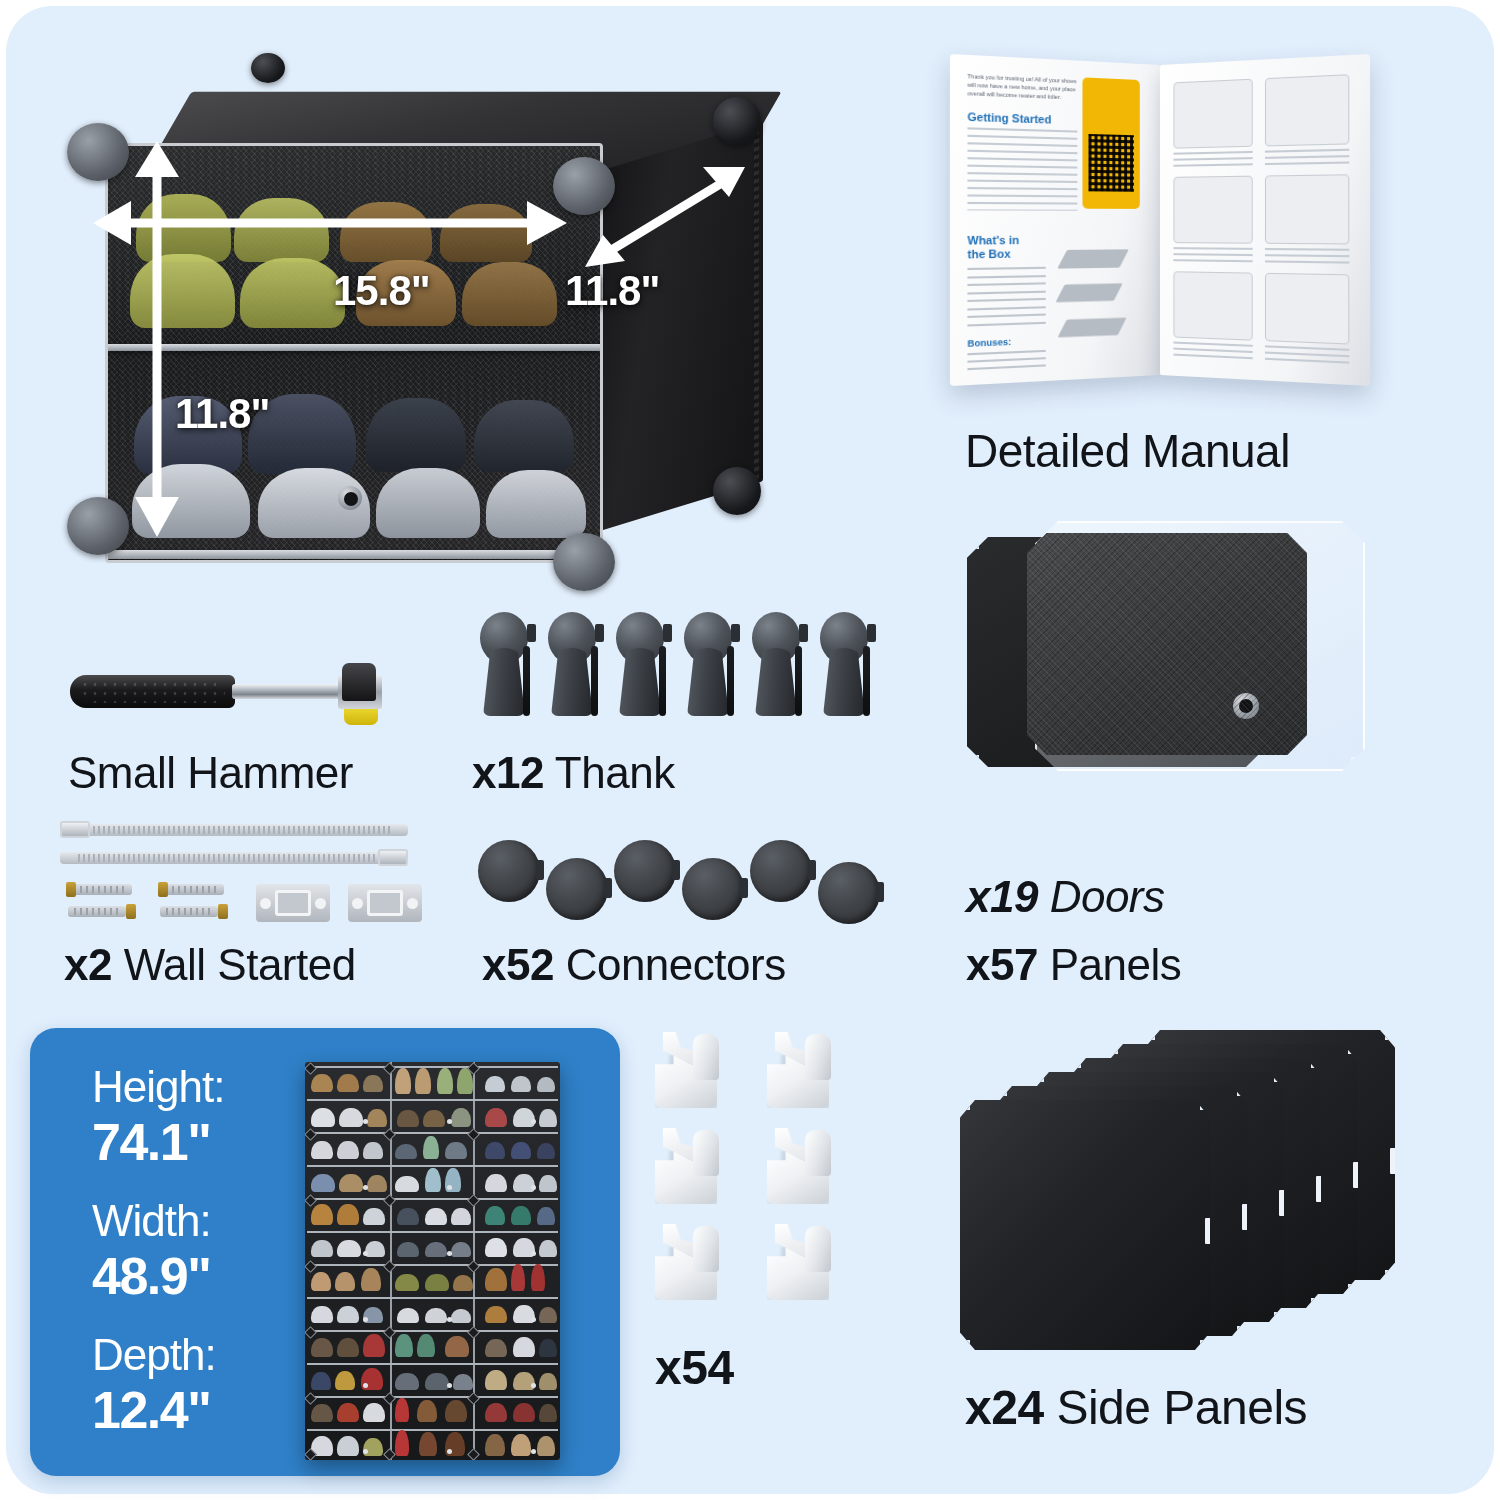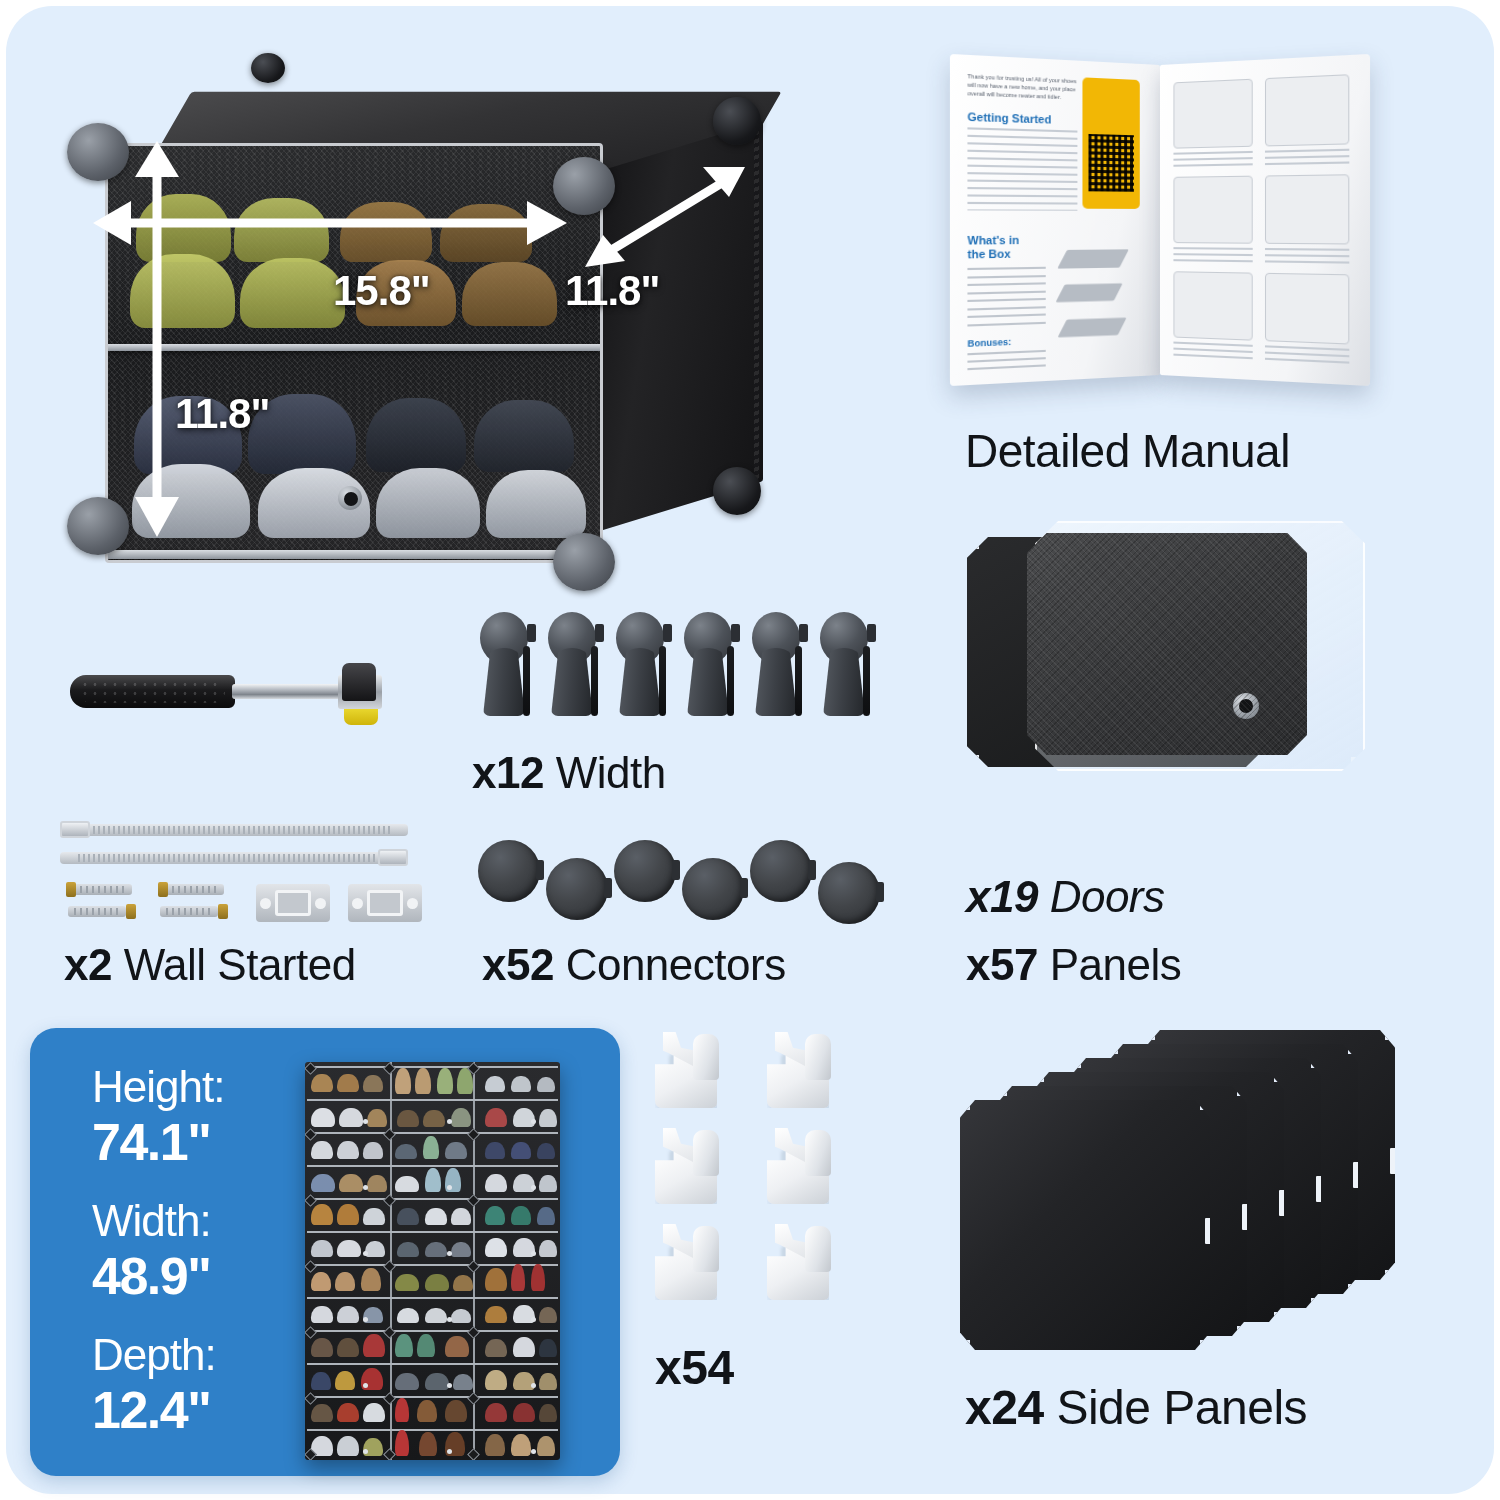--- a/index.html
+++ b/index.html
@@ -377,20 +377,23 @@
     <span class="nm">Detailed Manual</span>
   </div>
 
   <div id="hammer">
     <div class="ham-grip"></div>
     <div class="ham-shaft"></div>
     <div class="ham-head-y"></div>
     <div class="ham-collar"></div>
     <div class="ham-head-b"></div>
   </div>
+  <div class="lbl" style="left:68px; top:748px; font-size:44px;">
+    <span class="nm">Small Hammer</span>
+  </div>
 
   <div id="fixators">
     <div class="ziptie" style="left:0; top:4px; width:348px;">
       <div class="zt-head" style="left:0;"></div>
     </div>
     <div class="ziptie" style="left:0; top:32px; width:348px;">
       <div class="zt-head" style="right:0;"></div>
     </div>
 
     <div class="screwset" style="left:4px; top:64px;">
@@ -455,21 +458,21 @@
     </div>
     <div class="leg" style="left:340px;">
       <div class="cap"></div>
         <div class="body"></div>
         <div class="edge"></div>
         <div class="tab"></div>
     </div>
   </div>
   <div class="lbl" style="left:472px; top:748px; font-size:44px;">
     <span class="qty">x12</span>
-    <span class="nm"> Width</span>
+    <span class="nm"> Thank</span>
   </div>
 
   <div id="connectors">
     <div class="conn" style="left:0px;   top:0px;">
         <div class="nub"></div>
       </div>
     <div class="conn" style="left:68px;  top:18px;">
         <div class="nub"></div>
       </div>
     <div class="conn" style="left:136px; top:0px;">

